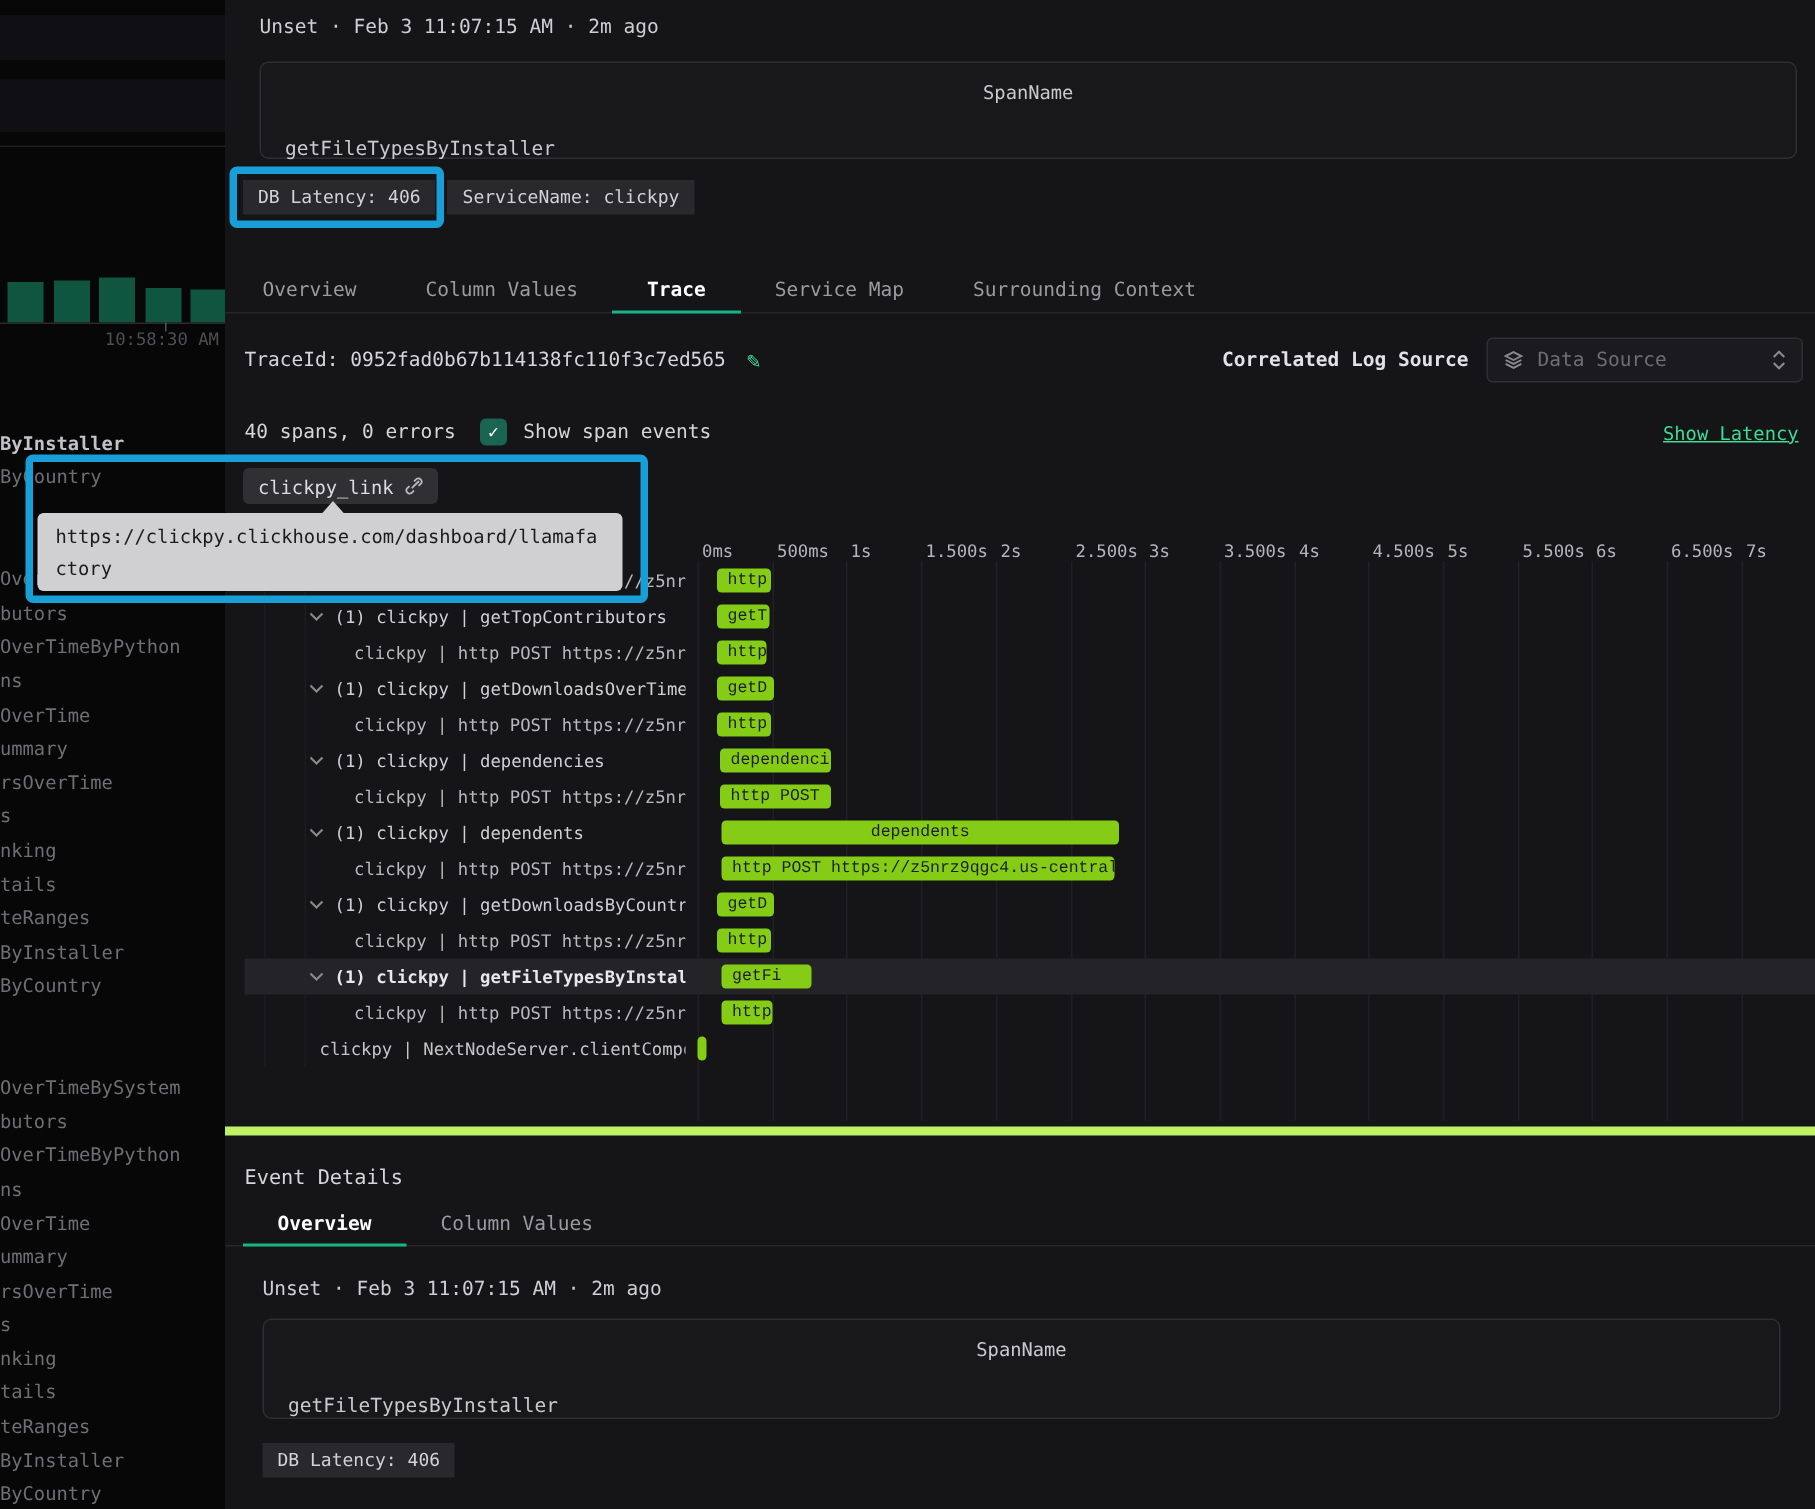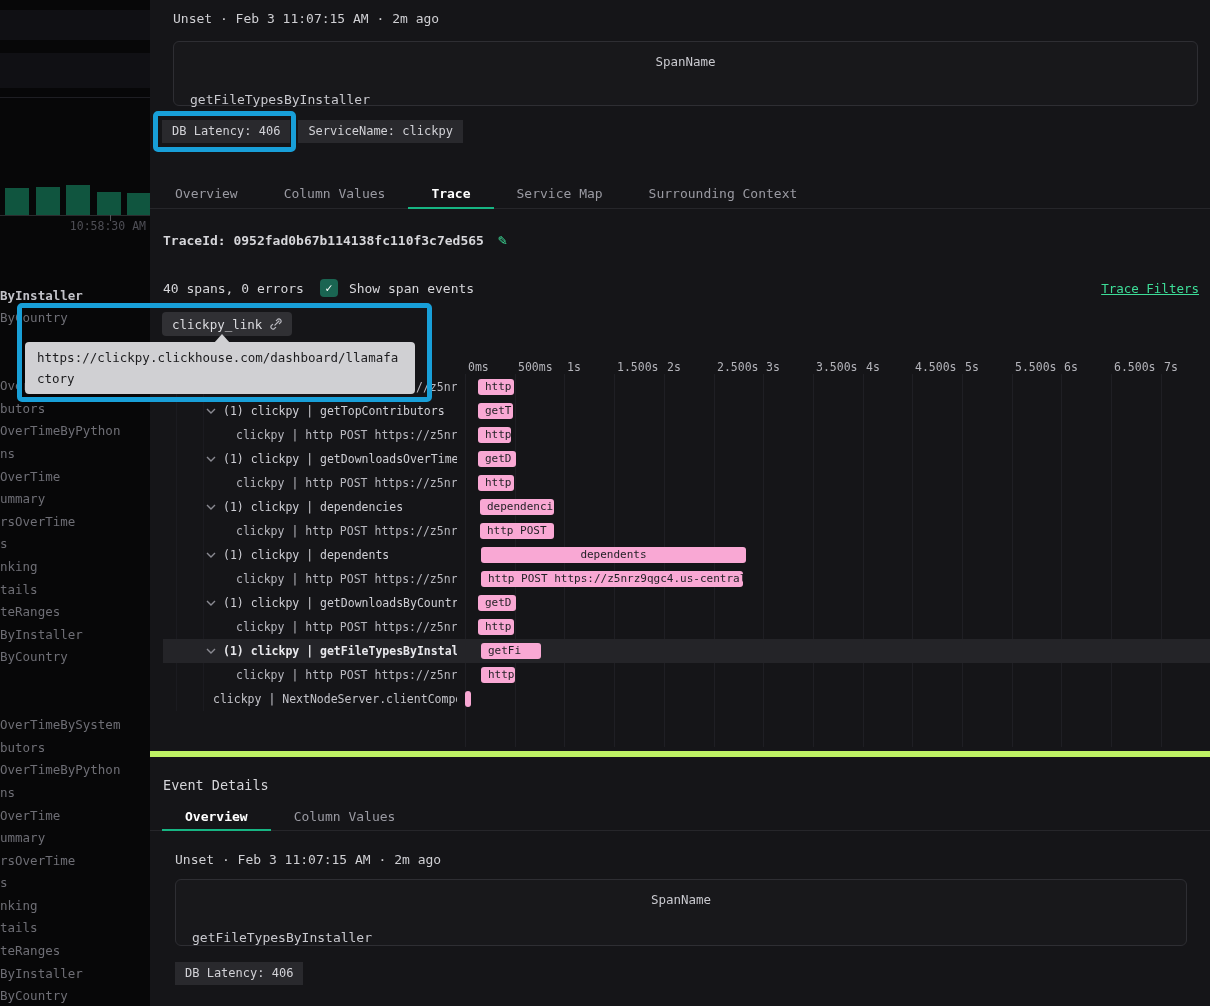--- a/index.html
+++ b/index.html
@@ -30,21 +30,21 @@
 
   .badges-row { position:absolute; left:0; top:120px; width:1060px; height:24px; display:flex; padding-left:12px; gap:8px; }
   .badge { height:23px; line-height:23px; padding:0 10px; background:#29292d; color:#d2d2d7; font-size:12px; white-space:nowrap; }
 
   .tabs { position:absolute; left:0; top:180px; width:1060px; height:29px; border-bottom:1px solid #26262a; display:flex; padding-left:2px; }
   .tab { padding:0 23px; font-size:13px; color:#9a9aa2; line-height:28px; height:29px; }
   .tab.active { color:#ffffff; font-weight:bold; border-bottom:2px solid var(--accent-green); }
 
   .traceid-row { position:absolute; left:0; top:225px; width:1060px; height:30px; display:flex;
     align-items:center; justify-content:space-between; padding:0 8px 0 13px; }
-  .traceid-left { display:flex; align-items:center; gap:14px; font-size:13px; color:#d6d6da;font-weight:bold; }
+  .traceid-left { display:flex; align-items:center; gap:14px; font-size:13px; color:#d6d6da; }
   .pencil { color:var(--accent-link); font-size:15px; line-height:1; }
   .traceid-right { display:flex; align-items:center; gap:12px; }
   .corr-label { font-size:13px; font-weight:bold; color:#e2e2e6; }
   .ds-select { width:211px; height:30px; background:#1b1b1f; border:1px solid #2e2e34; border-radius:4px;
     display:flex; align-items:center; gap:9px; padding:0 10px; }
   .ds-select .ds-text { font-size:13px; color:#6e6e75; flex:1; }
 
   .spans-row { position:absolute; left:0; top:276px; width:1060px; height:24px; display:flex;
     align-items:center; justify-content:space-between; padding:0 11px 0 13px; }
   .spans-left { display:flex; align-items:center; gap:16px; font-size:13px; color:#d6d6da; }
@@ -61,22 +61,22 @@
   .wf-row { position:absolute; left:0; width:1060px; height:24px; }
   .row-bg { position:absolute; left:13px; right:0; top:0; bottom:0; background:#242428; }
   .wf-names { position:absolute; left:0; top:0; width:307px; height:24px; display:flex; align-items:center;
     gap:7px; overflow:hidden; white-space:nowrap; font-size:11.5px; color:#b8b8bf; }
   .wf-names.parent { padding-left:56px; color:#cfcfd5; }
   .wf-names.child  { padding-left:86px; }
   .wf-names.root   { padding-left:63px; color:#c4c4ca; }
   .wf-names.selected { font-weight:bold; color:#e8e8ec; }
   .wf-names .cnt { flex:0 0 auto; }
   .wf-names .nm { flex:0 0 auto; }
-  .wf-bar { position:absolute; top:4px; height:16px; background:#f9a8d4; border-radius:3px; color:#1f1f23;
-    font-size:11px; line-height:16px; padding:0 7px; overflow:hidden; white-space:nowrap; }
+  .wf-bar { position:absolute; top:4px; height:16px; background:#84cc16; border-radius:3px; color:#1f1f23;
+    font-size:11px; line-height:16px; padding:0 7px; overflow:hidden; white-space:nowrap;font-family:Liberation Mono, monospace; }
   .wf-bar.center { text-align:center; }
   .wf-bar.plain { padding:0; }
 
   
   .ev-heading { position:absolute; left:13px; top:777px; font-size:13.5px; color:#d6d6da; }
   #ev-tabs { position:absolute; left:0; top:804px; width:1060px; height:27px; border-bottom:1px solid #26262a; display:flex; padding-left:12px; }
   #ev-tabs .tab { line-height:26px; height:27px; }
   .ev-meta { position:absolute; left:25px; top:852px; font-size:13px; color:#cfcfd3; }
   #span-box-2 { left:25px; top:879px; width:1012px; height:67px; }
   .ev-badge { position:absolute; left:25px; top:962px; }
@@ -166,31 +166,50 @@
         <div class="tab active">Trace</div>
         <div class="tab">Service Map</div>
         <div class="tab">Surrounding Context</div>
       </nav>
 
     <div class="traceid-row">
       <div class="traceid-left">
         <span>TraceId: 0952fad0b67b114138fc110f3c7ed565</span>
         <span class="pencil">✎</span>
       </div>
+      <div class="traceid-right">
+        <span class="corr-label">Correlated Log Source</span>
+        <div class="ds-select">
+          <span>
+            <svg width="14" height="14" viewBox="0 0 16 16" fill="none" stroke="#8a8a90" stroke-width="1.4">
+              <path d="M8 2 L14 5 L8 8 L2 5 Z"></path>
+                <path d="M2 8 L8 11 L14 8"></path>
+                <path d="M2 11 L8 14 L14 11"></path>
+            </svg>
+          </span>
+          <span class="ds-text">Data Source</span>
+          <span>
+            <svg width="10" height="14" viewBox="0 0 10 14" fill="none" stroke="#8a8a90" stroke-width="1.4">
+              <path d="M1.5 5 L5 1.5 L8.5 5"></path>
+                <path d="M1.5 9 L5 12.5 L8.5 9"></path>
+            </svg>
+          </span>
+        </div>
+      </div>
     </div>
 
     <div class="spans-row">
       <div class="spans-left">
         <span>40 spans, 0 errors</span>
         <span class="cb-wrap">
           <span class="checkbox">✓</span>
           <span>Show span events</span>
         </span>
       </div>
-      <a class="show-filters">Trace Filters</a>
+      <a class="show-filters">Show Latency</a>
     </div>
 
     <div id="waterfall">
       <div class="wf-guide" style="left:26px;"></div>
       <div class="wf-guide" style="left:53px;"></div>
       <div id="wf-grid">
           <div class="wf-grid" style="left: 315px;"></div>
           <div class="wf-grid" style="left: 365px;"></div>
           <div class="wf-grid" style="left: 414px;"></div>
           <div class="wf-grid" style="left: 464px;"></div>

